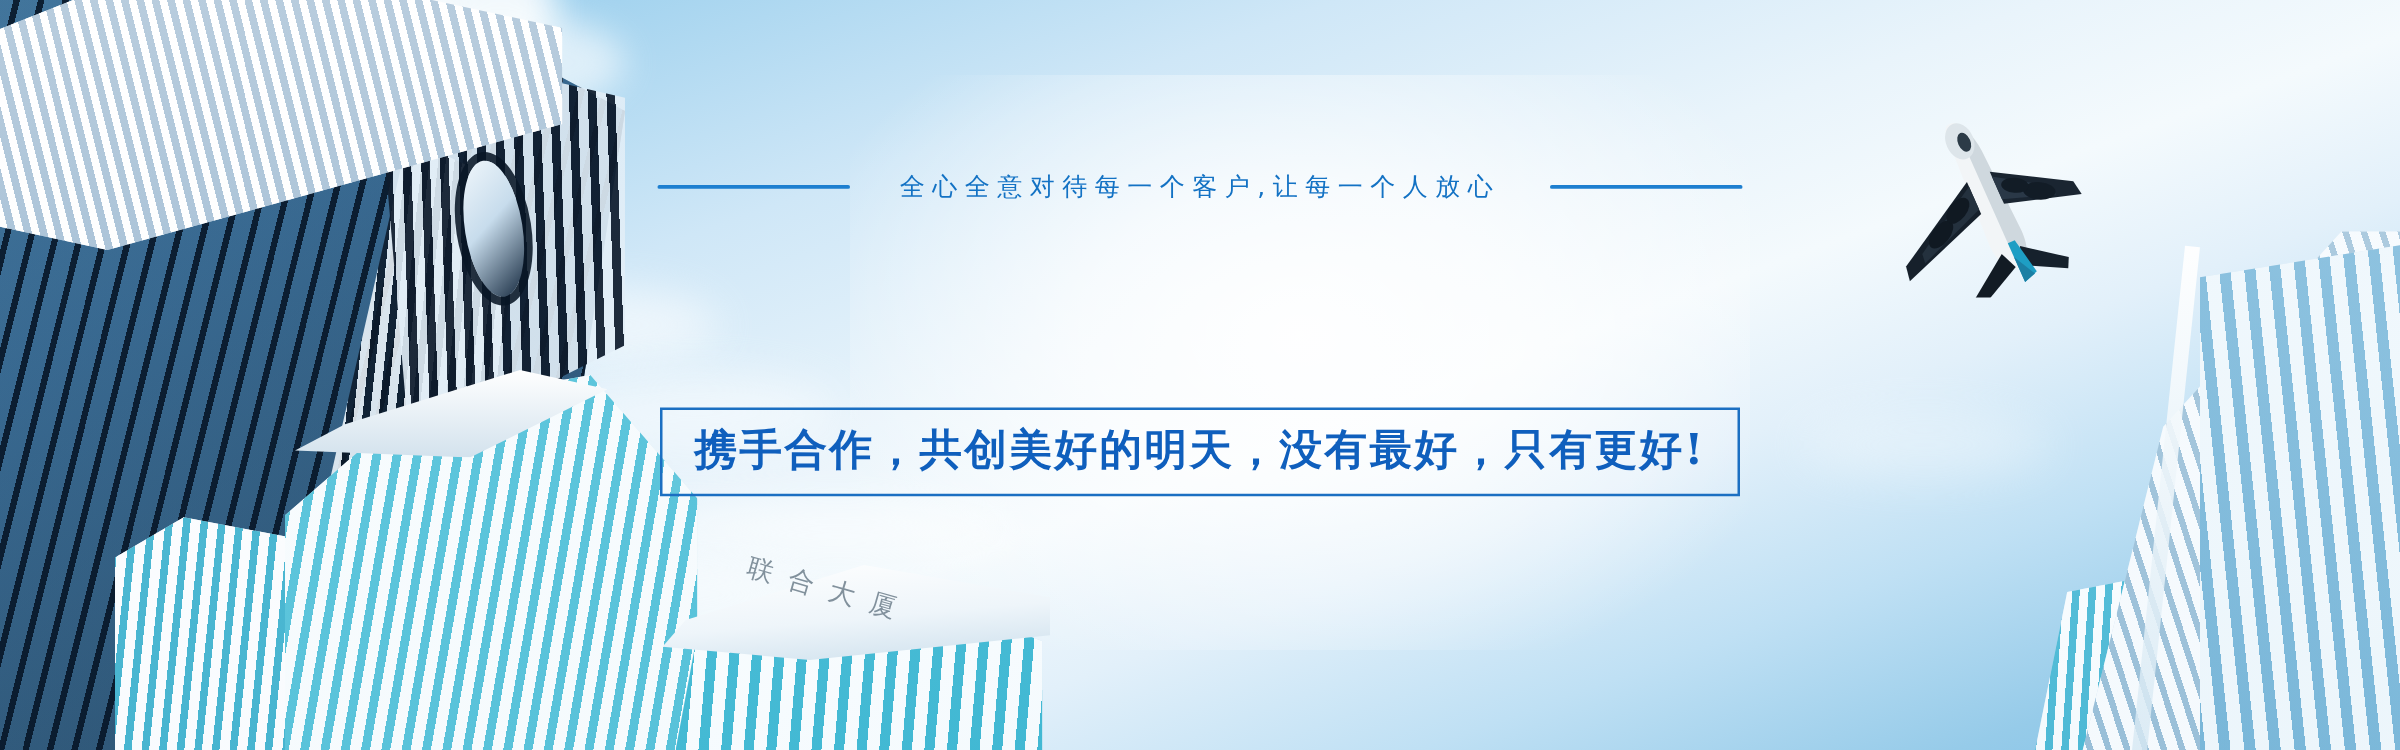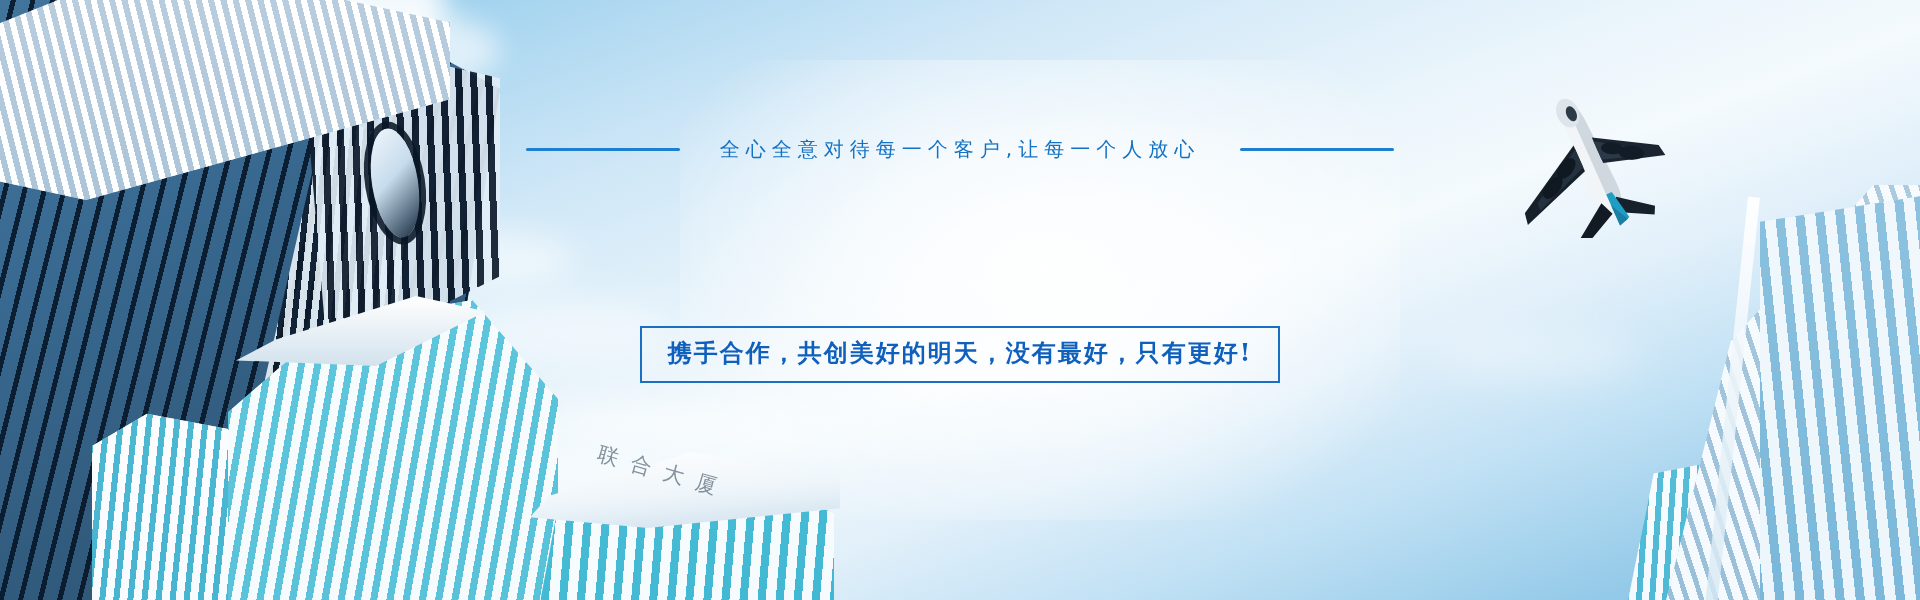--- a/index.html
+++ b/index.html
@@ -282,21 +282,21 @@
     left: 0; top: 326px;
     width: 1920px;
     display: flex;
     justify-content: center;
   }
   .subheadline {
     border: 2px solid #1b6fc2;
     padding: 9px 26px 12px 26px;
     font-family: "DejaVu Serif", serif;
     font-weight: bold;
-    font-size: 24px;
+    font-size: 34px;
     letter-spacing: 2px;
     color: #0f5fbd;
     white-space: nowrap;
     background: rgba(255,255,255,0.05);
   }
 </style>
 </head>
 <body>
 
 <div id="banner">

